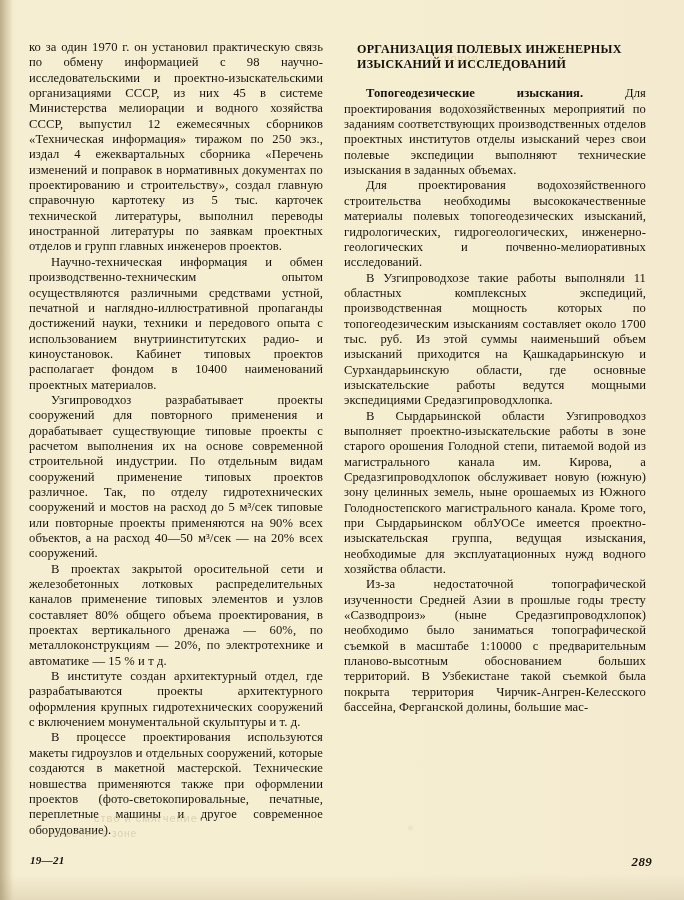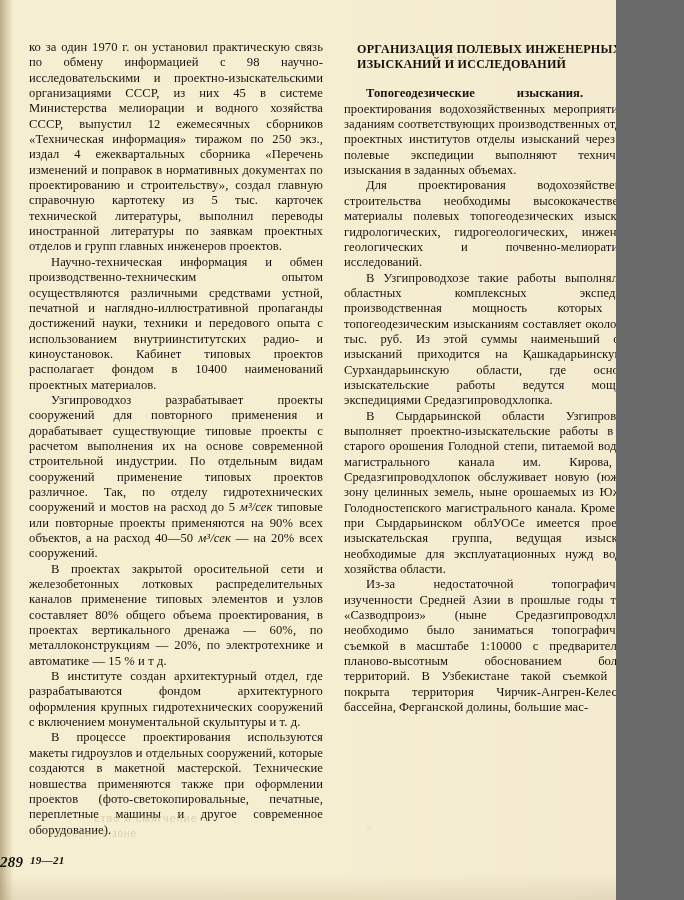--- a/index.html
+++ b/index.html
@@ -4,21 +4,21 @@
 <title>Scanned page 289</title>
 <style>
   html, body {
     margin: 0;
     padding: 0;
     background: #6a6a6a;
   }
 
   .page {
     position: relative;
-    width: 616px;
+    width: 684px;
     height: 900px;
     overflow: hidden;
     background: #f4eccf;
     background-image:
       linear-gradient(90deg,
          #ddd2b0 0px, #efe6c8 6px, #f6eed2 16px, #f6eed1 55%, #f3ead0 100%),
       radial-gradient(ellipse 70% 55% at 30% 18%, rgba(255,252,236,0.55), rgba(255,252,236,0) 70%),
       radial-gradient(ellipse 55% 45% at 88% 88%, rgba(214,199,160,0.30), rgba(214,199,160,0) 72%);
     font-family: "Liberation Serif", "DejaVu Serif", serif;
     color: #171410;
@@ -91,21 +91,20 @@
     text-indent: 22px;
   }
   p.para.cont {
     text-indent: 0;
   }
 
   .runin {
     font-weight: 700;
   }
   .unit {
-    font-style: italic;
   }
 
   
   .ghost {
     position: absolute;
     color: #b6a77f;
     opacity: .42;
     filter: blur(0.7px);
     font-family: Liberation Sans, sans-serif;
     letter-spacing: 1px;
@@ -131,22 +130,22 @@
     left: 30px;
     top: 0;
     font-size: 11.2px;
     font-weight: 700;
     letter-spacing: .2px;
   }
   .folio {
     position: absolute;
     left: 0; right: 0;
     top: 0;
-    text-align: left;
-    font-size: 15px;
+    text-align: right;
+    font-size: 13px;
     font-weight: 700;
     letter-spacing: .3px;
     padding-right: 28px;
   }
 </style>
 </head>
 <body>
 
 <div class="page">
 
@@ -159,21 +158,21 @@
     <div class="col col-left">
 
       <p class="para cont">ко за один 1970 г. он установил практическую связь по обмену информацией с 98 научно-исследовательскими и проектно-изыскательскими организациями СССР, из них 45 в системе Министерства мелиорации и водного хозяйства СССР, выпустил 12 ежемесячных сборников «Техническая информация» тиражом по 250 экз., издал 4 ежеквартальных сборника «Перечень изменений и поправок в нормативных документах по проектированию и строительству», создал главную справочную картотеку из 5 тыс. карточек технической литературы, выполнил переводы иностранной литературы по заявкам проектных отделов и групп главных инженеров проектов.</p>
 
       <p class="para">Научно-техническая информация и обмен производственно-техническим опытом осуществляются различными средствами устной, печатной и наглядно-иллюстративной пропаганды достижений науки, техники и передового опыта с использованием внутриинститутских радио- и киноустановок. Кабинет типовых проектов располагает фондом в 10400 наименований проектных материалов.</p>
 
       <p class="para"><span>Узгипроводхоз разрабатывает проекты сооружений для повторного применения и дорабатывает существующие типовые проекты с расчетом выполнения их на основе современной строительной индустрии. По отдельным видам сооружений применение типовых проектов различное. Так, по отделу гидротехнических сооружений и мостов на расход до 5 </span><span class="unit">м³/сек</span><span> типовые или повторные проекты применяются на 90% всех объектов, а на расход 40—50 </span><span class="unit">м³/сек</span><span> — на 20% всех сооружений.</span></p>
 
       <p class="para">В проектах закрытой оросительной сети и железобетонных лотковых распределительных каналов применение типовых элементов и узлов составляет 80% общего объема проектирования, в проектах вертикального дренажа — 60%, по металлоконструкциям — 20%, по электротехнике и автоматике — 15 % и т д.</p>
 
-      <p class="para">В институте создан архитектурный отдел, где разрабатываются фондом архитектурного оформления крупных гидротехнических сооружений с включением монументальной скульптуры и т. д.</p>
+      <p class="para">В институте создан архитектурный отдел, где разрабатываются проекты архитектурного оформления крупных гидротехнических сооружений с включением монументальной скульптуры и т. д.</p>
 
       <p class="para">В процессе проектирования используются макеты гидроузлов и отдельных сооружений, которые создаются в макетной мастерской. Технические новшества применяются также при оформлении проектов (фото-светокопировальные, печатные, переплетные машины и другое современное оборудование).</p>
     </div>
 
     <div class="col col-right">
 
       <h2 class="section-title">ОРГАНИЗАЦИЯ ПОЛЕВЫХ ИНЖЕНЕРНЫХ ИЗЫСКАНИЙ И ИССЛЕДОВАНИЙ</h2>
 
       <p class="para"><span class="runin">Топогеодезические изыскания.</span><span> Для проектирования водохозяйственных мероприятий по заданиям соответствующих производственных отделов проектных институтов отделы изысканий через свои полевые экспедиции выполняют технические изыскания в заданных объемах.</span></p>
 

